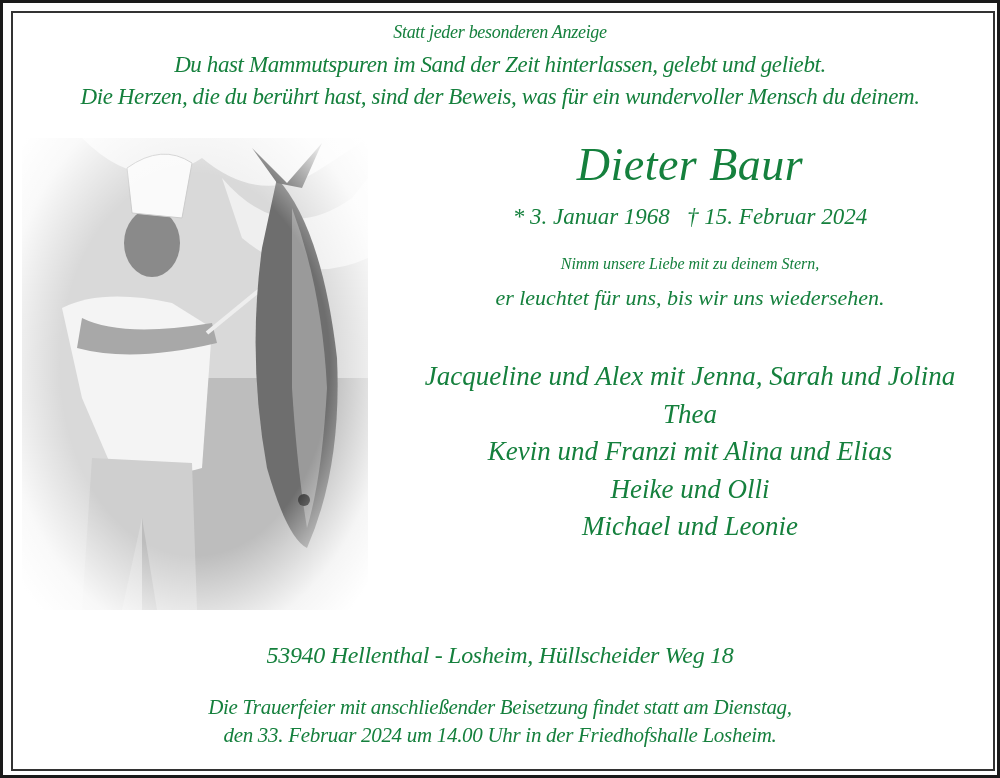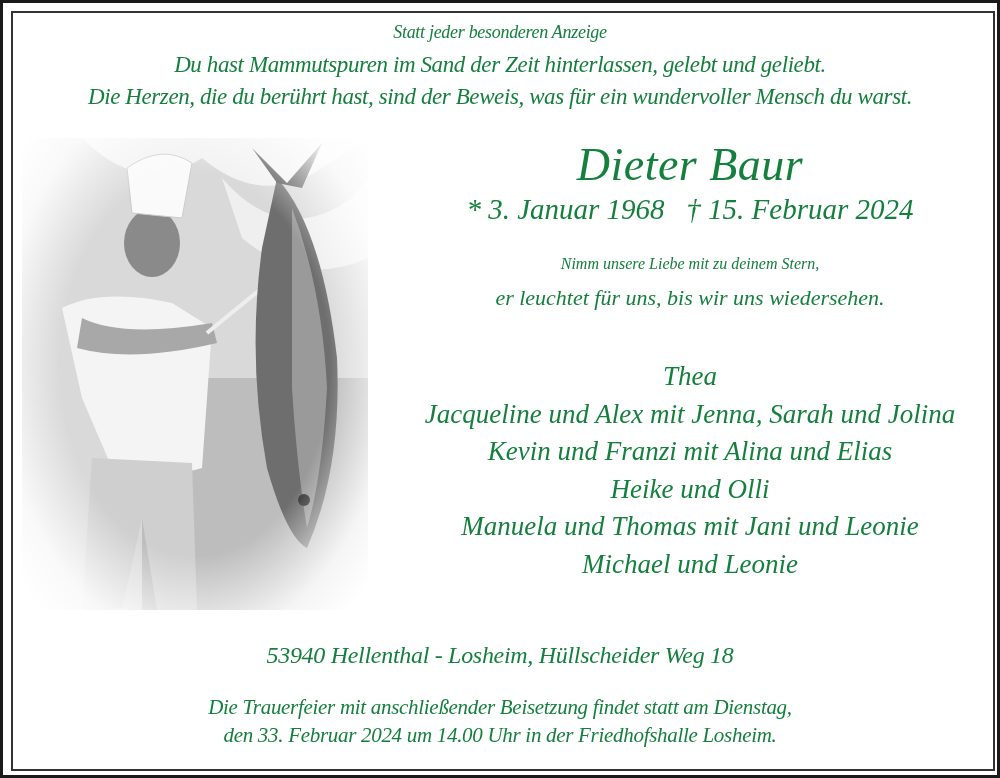--- a/index.html
+++ b/index.html
@@ -17,21 +17,21 @@
       font-family: Liberation Serif, serif;
       font-style: italic; color: #15803d; white-space: nowrap;
     }
     .intro { top: 22px; font-size: 18px; letter-spacing: -0.3px; }
     .quote1 { top: 52px; font-size: 23px; letter-spacing: -0.4px; }
     .quote2 { top: 84px; font-size: 23px; letter-spacing: -0.4px; }
 
     .right-col { position: absolute; left: 380px; width: 620px; }
     .right-col .txt { left: 0; width: 100%; }
     .name { top: 138px; font-size: 46px; letter-spacing: 0.5px; }
-    .dates { top: 193px; font-size: 29px; }
+    .dates { top: 204px; font-size: 23px; }
     .poem1 { top: 255px; font-size: 16px; }
     .poem2 { top: 285px; font-size: 22px; }
     .mourners { top: 358px; font-size: 27px; line-height: 37.5px; }
     .mourner { display: block; }
 
     .address { top: 642px; font-size: 24px; letter-spacing: -0.3px; }
     .service1 { top: 695px; font-size: 21px; letter-spacing: -0.3px; }
     .service2 { top: 723px; font-size: 21px; letter-spacing: -0.3px; }
 
     .photo {
@@ -45,21 +45,21 @@
   </style>
 </head>
 <body>
 
 <div class="outer-frame">
   <div class="inner-frame"></div>
 </div>
 
 <div class="txt intro">Statt jeder besonderen Anzeige</div>
 <div class="txt quote1">Du hast Mammutspuren im Sand der Zeit hinterlassen, gelebt und geliebt.</div>
-<div class="txt quote2">Die Herzen, die du berührt hast, sind der Beweis, was für ein wundervoller Mensch du warst.</div>
+<div class="txt quote2">Die Herzen, die du berührt hast, sind der Beweis, was für ein wundervoller Mensch du deinem.</div>
 
 <div class="photo">
   <svg width="346" height="472" viewBox="0 0 346 472">
     <rect width="346" height="472" fill="#d9d9d9"></rect>
 
     <path d="M60 0 Q120 60 180 20 Q240 70 300 30 L346 0 Z" fill="#f2f2f2"></path>
     <path d="M200 40 Q260 110 330 60 L346 40 L346 120 Q280 150 220 100 Z" fill="#efefef"></path>
 
     <rect x="120" y="240" width="226" height="232" fill="#bdbdbd"></rect>
 
@@ -82,24 +82,23 @@
   </svg>
   <div class="photo-vignette"></div>
 </div>
 
 <div class="right-col">
   <div class="txt name">Dieter Baur</div>
   <div class="txt dates" style="white-space:pre;">* 3. Januar 1968   † 15. Februar 2024</div>
   <div class="txt poem1">Nimm unsere Liebe mit zu deinem Stern,</div>
   <div class="txt poem2">er leuchtet für uns, bis wir uns wiedersehen.</div>
   <div class="txt mourners">
+    <span class="mourner">Jacqueline und Alex mit Jenna, Sarah und Jolina</span>
     <span class="mourner">Thea</span>
-    <span class="mourner">Jacqueline und Alex mit Jenna, Sarah und Jolina</span>
     <span class="mourner">Kevin und Franzi mit Alina und Elias</span>
     <span class="mourner">Heike und Olli</span>
-    <span class="mourner">Manuela und Thomas mit Jani und Leonie</span>
     <span class="mourner">Michael und Leonie</span>
   </div>
 </div>
 
 <div class="txt address">53940 Hellenthal - Losheim, Hüllscheider Weg 18</div>
 <div class="txt service1">Die Trauerfeier mit anschließender Beisetzung findet statt am Dienstag,</div>
 <div class="txt service2">den 33. Februar 2024 um 14.00 Uhr in der Friedhofshalle Losheim.</div>
 
 </body></html>

